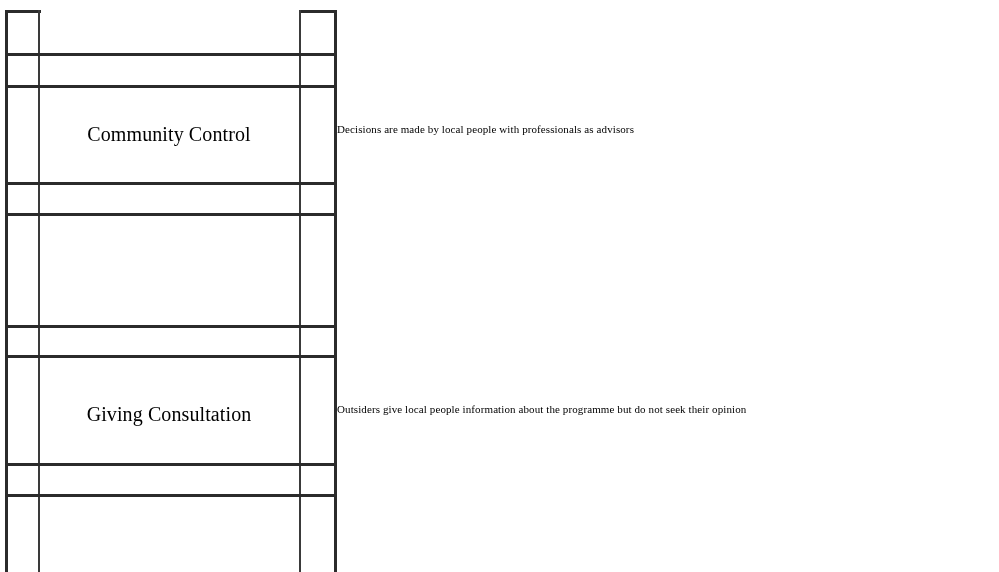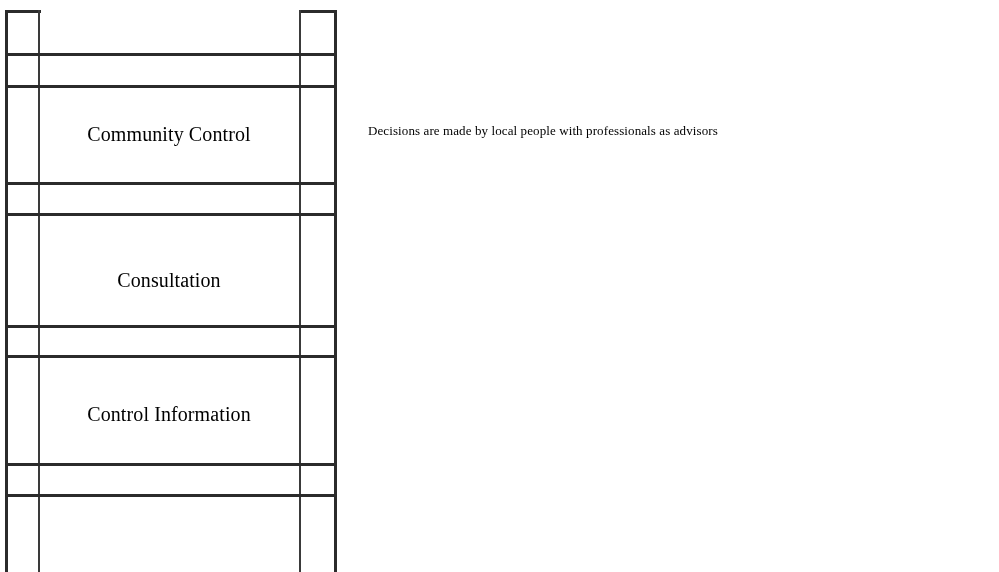--- a/index.html
+++ b/index.html
@@ -52,22 +52,22 @@
     text-align: center;
     font-size: 20px;
     line-height: 1;
     white-space: nowrap;
     letter-spacing: 0.1px;
   }
 
   
   .rung-description {
     position: absolute;
-    left: 368px;
-    font-size: 13px;
+    left: 337px;
+    font-size: 11px;
     line-height: 1;
     white-space: nowrap;
     letter-spacing: 0.1px;
   }
 </style>
 </head>
 <body>
 
 <div id="diagram-root">
 
@@ -86,21 +86,21 @@
   <div class="ladder-line rung" style="left:5px; top:213px; width:332px;"></div>
 
   <div class="ladder-line rung" style="left:5px; top:325px; width:332px;"></div>
   <div class="ladder-line rung" style="left:5px; top:355px; width:332px;"></div>
 
   <div class="ladder-line rung" style="left:5px; top:463px; width:332px;"></div>
   <div class="ladder-line rung" style="left:5px; top:494px; width:332px;"></div>
 
   <div class="rung-label" style="top:124px;">Community Control</div>
 
-  <div class="rung-label" style="top:270px;">Consultation</div>
 
-  <div class="rung-label" style="top:404px;">Control Information</div>
+  <div class="rung-label" style="top:404px;">Giving Consultation</div>
 
   <div class="rung-description" style="top:124px;">Decisions are made by local people with professionals as advisors</div>
 
 
+  <div class="rung-description" style="top:404px;">Outsiders give local people information about the programme but do not seek their opinion</div>
 
 </div>
 
 </body></html>

